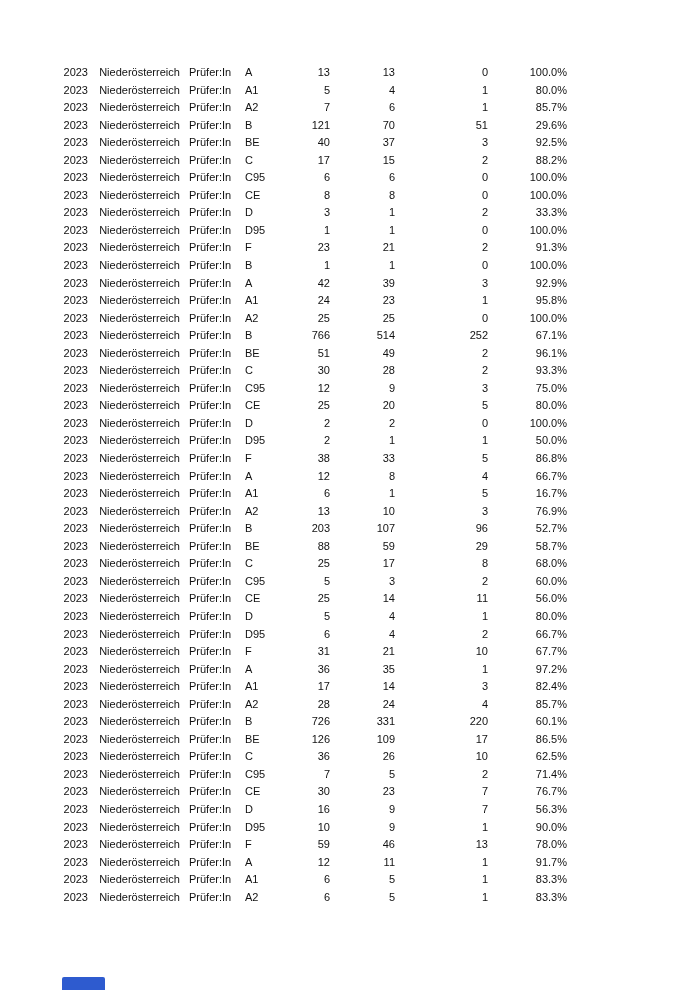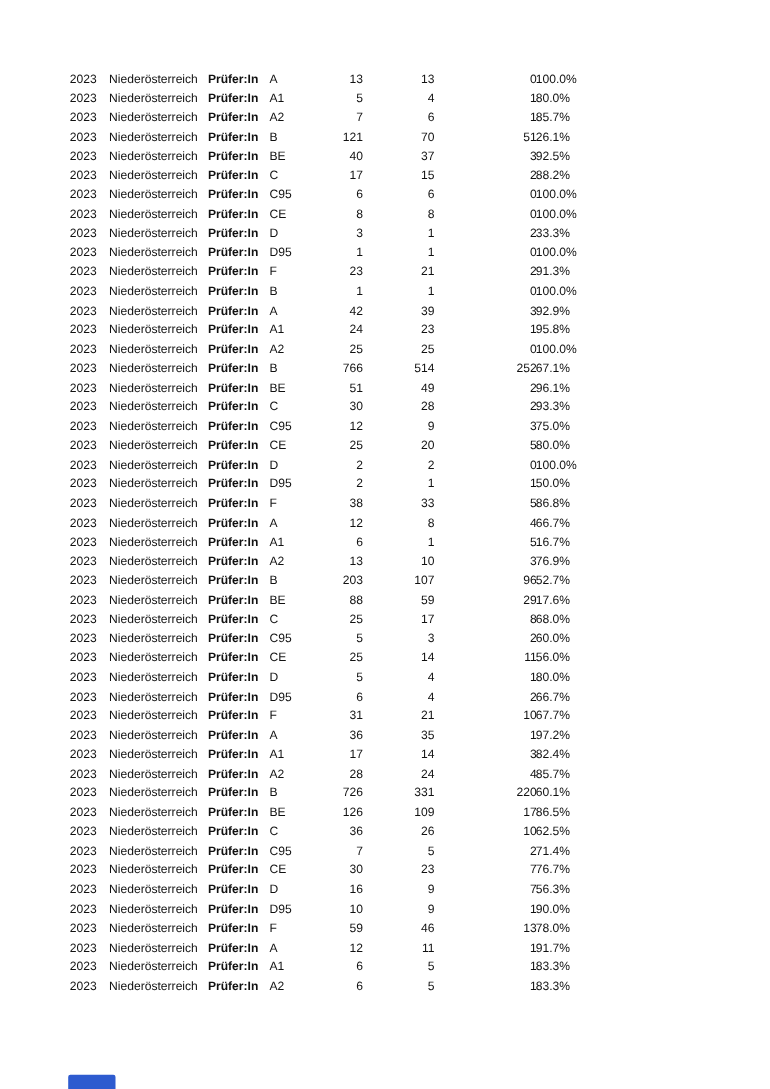--- a/index.html
+++ b/index.html
@@ -24,26 +24,26 @@
   .row {
     position: relative;
     width: 700px;
     height: 17.55px;
     line-height: 17.55px;
     white-space: nowrap;
   }
   .cell { position: absolute; top: 0; height: 17.55px; }
   .cell-year     { left: 55px;  width: 33px;  text-align: right; }
   .cell-region   { left: 92px;  width: 95px;  text-align: center; }
-  .cell-examiner { left: 189px; width: 52px;  text-align: left; font-weight: bold; }
+  .cell-examiner { left: 189px; width: 52px;  text-align: left; }
   .cell-class    { left: 245px; width: 40px;  text-align: left; }
   .cell-total    { left: 270px; width: 60px;  text-align: right; }
   .cell-passed   { left: 335px; width: 60px;  text-align: right; }
   .cell-failed   { left: 408px; width: 80px;  text-align: right; }
-  .cell-rate     { left: 487px; width: 80px;  }
+  .cell-rate     { left: 487px; width: 80px;  text-align: right; }
   .partial-blue {
     position: absolute;
     left: 62px;
     bottom: 0;
     width: 43px;
     height: 13px;
     border-radius: 2px 2px 0 0;
   }
 </style>
 </head>
@@ -86,21 +86,21 @@
     </div>
 
     <div class="row">
       <span class="cell cell-year">2023</span>
       <span class="cell cell-region">Niederösterreich</span>
       <span class="cell cell-examiner">Prüfer:In</span>
       <span class="cell cell-class">B</span>
       <span class="cell cell-total">121</span>
       <span class="cell cell-passed">70</span>
       <span class="cell cell-failed">51</span>
-      <span class="cell cell-rate">26.1%</span>
+      <span class="cell cell-rate">29.6%</span>
     </div>
 
     <div class="row">
       <span class="cell cell-year">2023</span>
       <span class="cell cell-region">Niederösterreich</span>
       <span class="cell cell-examiner">Prüfer:In</span>
       <span class="cell cell-class">BE</span>
       <span class="cell cell-total">40</span>
       <span class="cell cell-passed">37</span>
       <span class="cell cell-failed">3</span>
@@ -350,21 +350,21 @@
     </div>
 
     <div class="row">
       <span class="cell cell-year">2023</span>
       <span class="cell cell-region">Niederösterreich</span>
       <span class="cell cell-examiner">Prüfer:In</span>
       <span class="cell cell-class">BE</span>
       <span class="cell cell-total">88</span>
       <span class="cell cell-passed">59</span>
       <span class="cell cell-failed">29</span>
-      <span class="cell cell-rate">17.6%</span>
+      <span class="cell cell-rate">58.7%</span>
     </div>
 
     <div class="row">
       <span class="cell cell-year">2023</span>
       <span class="cell cell-region">Niederösterreich</span>
       <span class="cell cell-examiner">Prüfer:In</span>
       <span class="cell cell-class">C</span>
       <span class="cell cell-total">25</span>
       <span class="cell cell-passed">17</span>
       <span class="cell cell-failed">8</span>

